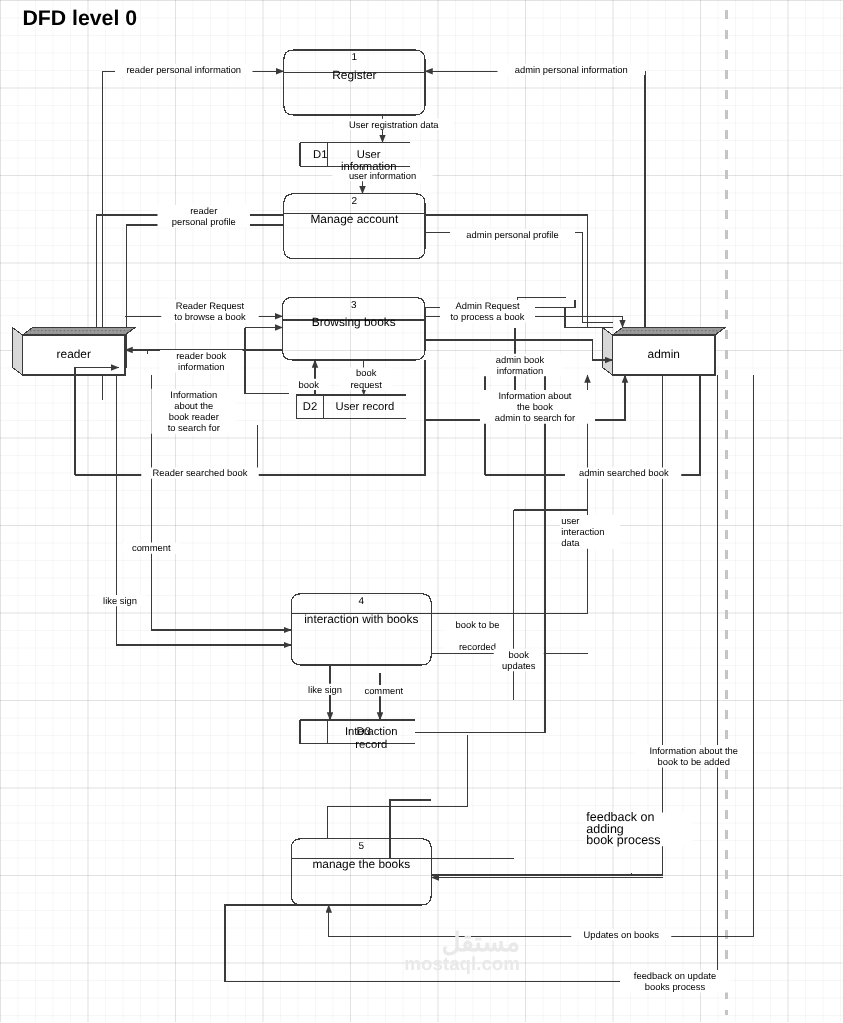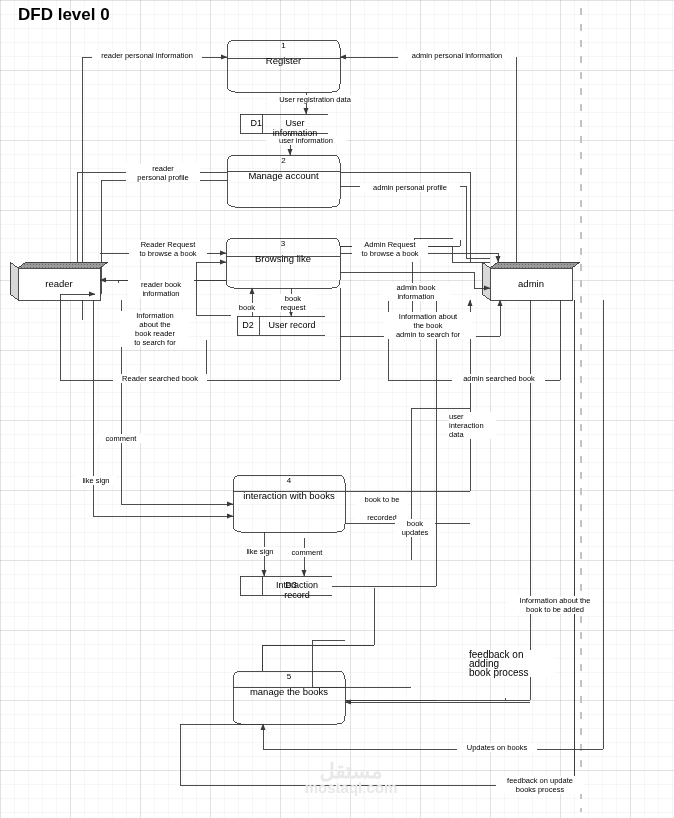--- a/index.html
+++ b/index.html
@@ -22,22 +22,22 @@
     background-position:0 0, 0 0, 0 0, 0 0;
     padding-left:16px;
   }
   #vec{position:absolute;left:0;top:0;width:674px;height:818px;}
   .ttl{
     position:absolute;left:18px;top:5px;
     font-size:17px;font-weight:bold;color:#000;
     letter-spacing:0px;
   }
   .wm{
-    position:absolute;left:286px;top:762px;width:130px;
-    text-align:center;color:#e9e9e9;
+    position:absolute;left:286px;top:746px;width:130px;
+    text-align:right;color:#e9e9e9;
     font-size:15px;font-weight:bold;
     line-height:17px;pointer-events:none;
   }
   .wm .ar{font-size:21px;display:block;}
 </style>
 </head>
 <body>
 
 <div id="canvas">
 
@@ -200,42 +200,42 @@
     <span>mostaql.com</span>
   </div>
 
 <div class="ent-label" style="position: absolute; left: 18px; top: 268px; width: 82px; height: 32px; line-height: 32px; text-align: center; font-size: 9.5px; color: rgb(0, 0, 0);">reader</div>
     <div class="ent-label" style="position: absolute; left: 490px; top: 268px; width: 82px; height: 32px; line-height: 32px; text-align: center; font-size: 9.5px; color: rgb(0, 0, 0);">admin</div>
     <div class="proc-num" style="position: absolute; left: 227px; top: 41px; width: 113px; text-align: center; font-size: 8px; color: rgb(0, 0, 0);">1</div>
     <div class="proc-label" style="position: absolute; left: 227px; top: 55px; width: 113px; text-align: center; font-size: 9.5px; color: rgb(0, 0, 0);">Register</div>
     <div class="proc-num" style="position: absolute; left: 227px; top: 156px; width: 113px; text-align: center; font-size: 8px; color: rgb(0, 0, 0);">2</div>
     <div class="proc-label" style="position: absolute; left: 227px; top: 170px; width: 113px; text-align: center; font-size: 9.5px; color: rgb(0, 0, 0);">Manage account</div>
     <div class="proc-num" style="position: absolute; left: 226px; top: 239px; width: 114px; text-align: center; font-size: 8px; color: rgb(0, 0, 0);">3</div>
-    <div class="proc-label" style="position: absolute; left: 226px; top: 253px; width: 114px; text-align: center; font-size: 9.5px; color: rgb(0, 0, 0);">Browsing like</div>
+    <div class="proc-label" style="position: absolute; left: 226px; top: 253px; width: 114px; text-align: center; font-size: 9.5px; color: rgb(0, 0, 0);">Browsing books</div>
     <div class="proc-num" style="position: absolute; left: 233px; top: 476px; width: 112px; text-align: center; font-size: 8px; color: rgb(0, 0, 0);">4</div>
     <div class="proc-label" style="position: absolute; left: 233px; top: 490px; width: 112px; text-align: center; font-size: 9.5px; color: rgb(0, 0, 0);">interaction with books</div>
     <div class="proc-num" style="position: absolute; left: 233px; top: 672px; width: 112px; text-align: center; font-size: 8px; color: rgb(0, 0, 0);">5</div>
     <div class="proc-label" style="position: absolute; left: 233px; top: 686px; width: 112px; text-align: center; font-size: 9.5px; color: rgb(0, 0, 0);">manage  the books</div>
     <div class="ds-num" style="position: absolute; left: 240px; top: 118px; width: 22px; text-align: right; font-size: 9px; color: rgb(0, 0, 0);">D1</div>
     <div class="ds-label" style="position: absolute; left: 262px; top: 118px; width: 66px; text-align: center; font-size: 9px; color: rgb(0, 0, 0);">User information</div>
     <div class="ds-num" style="position: absolute; left: 237px; top: 320px; width: 22px; text-align: center; font-size: 9px; color: rgb(0, 0, 0);">D2</div>
     <div class="ds-label" style="position: absolute; left: 259px; top: 320px; width: 66px; text-align: center; font-size: 9px; color: rgb(0, 0, 0);">User record</div>
     <div class="ds-num" style="position: absolute; left: 240px; top: 580px; width: 22px; text-align: center; font-size: 9px; color: rgb(0, 0, 0); margin-left: 40px;">D3</div>
     <div class="ds-label" style="position: absolute; left: 262px; top: 580px; width: 70px; text-align: center; font-size: 9px; color: rgb(0, 0, 0);">Interaction record</div>
     <div class="flow-label" style="position: absolute; left: 92px; top: 51px; width: 110px; text-align: center; font-size: 7.5px; line-height: 9px; color: rgb(0, 0, 0); white-space: pre-line; background: rgb(255, 255, 255); padding: 0px 1px; box-sizing: border-box;">reader personal information</div>
     <div class="flow-label" style="position: absolute; left: 398px; top: 51px; width: 118px; text-align: center; font-size: 7.5px; line-height: 9px; color: rgb(0, 0, 0); white-space: pre-line; background: rgb(255, 255, 255); padding: 0px 1px; box-sizing: border-box;">admin personal information</div>
     <div class="flow-label" style="position: absolute; left: 267px; top: 95px; width: 96px; text-align: center; font-size: 7.5px; line-height: 9px; color: rgb(0, 0, 0); white-space: pre-line; background: rgb(255, 255, 255); padding: 0px 1px; box-sizing: border-box;">User registration data</div>
     <div class="flow-label" style="position: absolute; left: 266px; top: 136px; width: 80px; text-align: center; font-size: 7.5px; line-height: 9px; color: rgb(0, 0, 0); white-space: pre-line; background: rgb(255, 255, 255); padding: 0px 1px; box-sizing: border-box;">user information</div>
     <div class="flow-label" style="position: absolute; left: 126px; top: 164px; width: 74px; text-align: center; font-size: 7.5px; line-height: 9px; color: rgb(0, 0, 0); white-space: pre-line; background: rgb(255, 255, 255); padding: 0px 1px; box-sizing: border-box;">reader
 personal profile</div>
     <div class="flow-label" style="position: absolute; left: 360px; top: 183px; width: 100px; text-align: center; font-size: 7.5px; line-height: 9px; color: rgb(0, 0, 0); white-space: pre-line; background: rgb(255, 255, 255); padding: 0px 1px; box-sizing: border-box;">admin personal profile</div>
     <div class="flow-label" style="position: absolute; left: 129px; top: 240px; width: 78px; text-align: center; font-size: 7.5px; line-height: 9px; color: rgb(0, 0, 0); white-space: pre-line; background: rgb(255, 255, 255); padding: 0px 1px; box-sizing: border-box;">Reader Request
 to browse a book</div>
     <div class="flow-label" style="position: absolute; left: 352px; top: 240px; width: 76px; text-align: center; font-size: 7.5px; line-height: 9px; color: rgb(0, 0, 0); white-space: pre-line; background: rgb(255, 255, 255); padding: 0px 1px; box-sizing: border-box;">Admin Request
-to browse a book</div>
+to process a book</div>
     <div class="flow-label" style="position: absolute; left: 128px; top: 280px; width: 66px; text-align: center; font-size: 7.5px; line-height: 9px; color: rgb(0, 0, 0); white-space: pre-line; background: rgb(255, 255, 255); padding: 0px 1px; box-sizing: border-box;">reader book
 information</div>
     <div class="flow-label" style="position: absolute; left: 382px; top: 283px; width: 68px; text-align: center; font-size: 7.5px; line-height: 9px; color: rgb(0, 0, 0); white-space: pre-line; background: rgb(255, 255, 255); padding: 0px 1px; box-sizing: border-box;">admin book
 information</div>
     <div class="flow-label" style="position: absolute; left: 230px; top: 303px; width: 34px; text-align: center; font-size: 7.5px; line-height: 9px; color: rgb(0, 0, 0); white-space: pre-line; background: rgb(255, 255, 255); padding: 0px 1px; box-sizing: border-box;">book</div>
     <div class="flow-label" style="position: absolute; left: 272px; top: 294px; width: 42px; text-align: center; font-size: 7.5px; line-height: 9px; color: rgb(0, 0, 0); white-space: pre-line; background: rgb(255, 255, 255); padding: 0px 1px; box-sizing: border-box;">book
 request</div>
     <div class="flow-label" style="position: absolute; left: 121px; top: 311px; width: 68px; text-align: center; font-size: 7.5px; line-height: 9px; color: rgb(0, 0, 0); white-space: pre-line; background: rgb(255, 255, 255); padding: 0px 1px; box-sizing: border-box;">Information
 about the
 book reader

